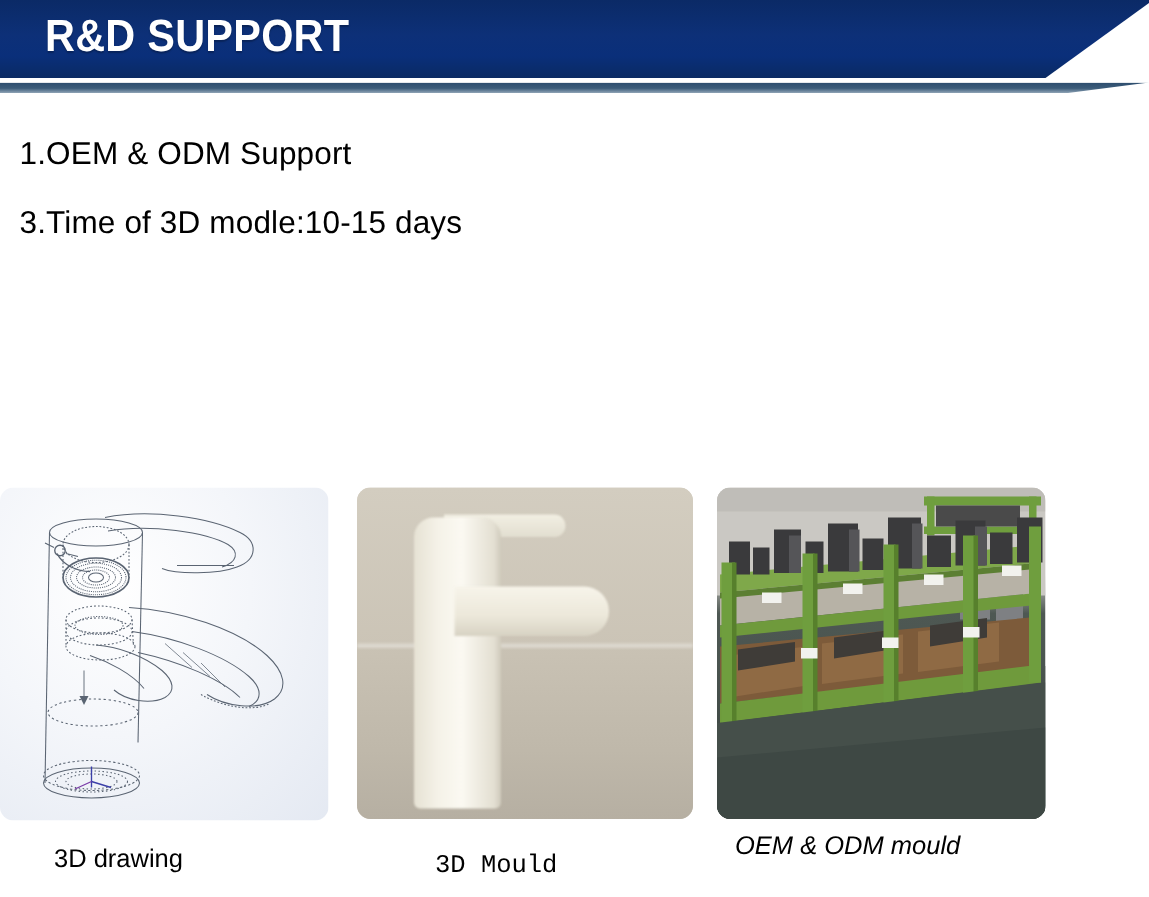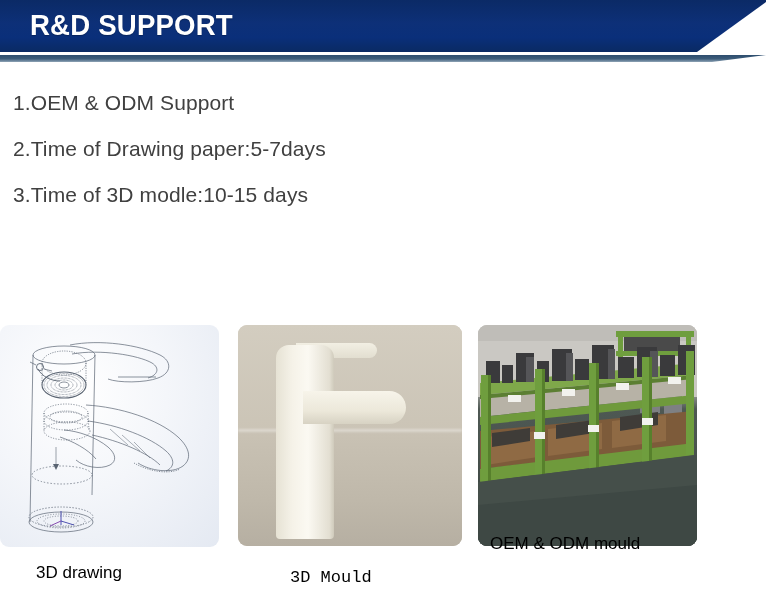--- a/index.html
+++ b/index.html
@@ -65,21 +65,21 @@
 
   
   .bullet-list {
     position: absolute;
     left: 13px;
     top: 80px;
     width: 600px;
   }
   .bullet-line {
     font-size: 21px;
-    color: #404040;
+    color: #000000;
     line-height: 46px;
     white-space: nowrap;
     letter-spacing: 0.1px;
   }
 
   
   .panels {
     position: absolute;
     left: 0;
     top: 325px;
@@ -180,35 +180,34 @@
   
   .caption {
     position: absolute;
     font-size: 17px;
     color: #000000;
     white-space: nowrap;
     text-align: right;
   }
   #caption-1 { left: 36px;  top: 563px; }
   #caption-2 { left: 290px; top: 568px; font-family: Liberation Mono, monospace; }
-  #caption-3 { left: 490px; top: 534px; }
+  #caption-3 { left: 490px; top: 554px; font-style: italic; }
 </style>
 </head>
 <body>
 
 <div class="header-wrap">
   <div class="header-band"></div>
   <div class="header-rule-gap"></div>
   <div class="header-rule-gray"></div>
   <div class="header-title">R&amp;D SUPPORT</div>
 </div>
 
 <div class="bullet-list">
   <div class="bullet-line">1.OEM &amp; ODM Support</div>
-  <div class="bullet-line">2.Time of Drawing paper:5-7days</div>
   <div class="bullet-line">3.Time of 3D modle:10-15 days</div>
 </div>
 
 <div class="panels">
 
   <div class="panel" id="panel-1">
     <div class="cad-bg"></div>
     <svg class="cad-svg" viewBox="0 0 219 222">
       <g fill="none" stroke="#5a6472" stroke-width="0.7">
 

